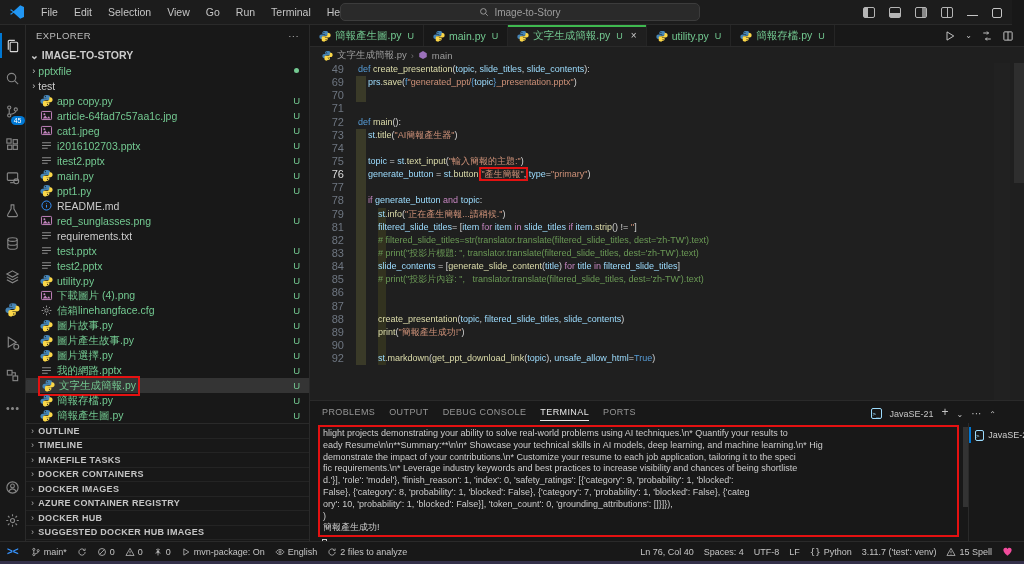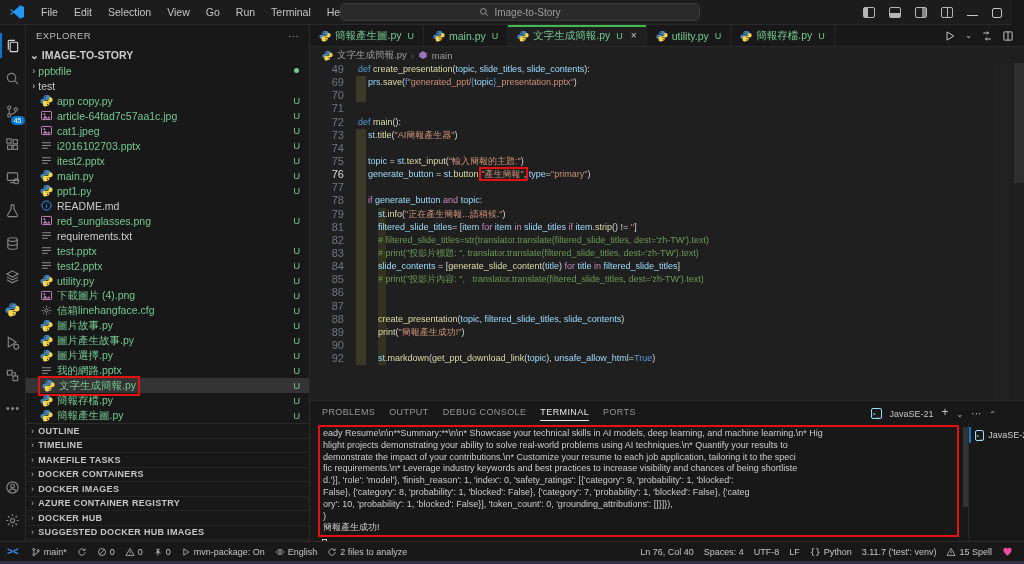--- a/index.html
+++ b/index.html
@@ -710,22 +710,22 @@
             <span style="font-size:9px">JavaSE-21</span>
             <span style="font-size:12px">+</span>
             <span style="font-size:8px">⌄</span>
             <span>···</span>
             <span style="font-size:8px">⌃</span>
           </div>
         </div>
         <div id="panel-body">
           <div id="term-main">
             <div id="term-box">
+                <div class="tline">hlight projects demonstrating your ability to solve real-world problems using AI techniques.\n* Quantify your results to</div>
                 <div class="tline">eady Resume\n\n**Summary:**\n\n* Showcase your technical skills in AI models, deep learning, and machine learning.\n* Hig</div>
-                <div class="tline">hlight projects demonstrating your ability to solve real-world problems using AI techniques.\n* Quantify your results to</div>
                 <div class="tline">demonstrate the impact of your contributions.\n* Customize your resume to each job application, tailoring it to the speci</div>
                 <div class="tline">fic requirements.\n* Leverage industry keywords and best practices to increase visibility and chances of being shortliste</div>
                 <div class="tline">d.'}], 'role': 'model'}, 'finish_reason': 1, 'index': 0, 'safety_ratings': [{'category': 9, 'probability': 1, 'blocked':</div>
                 <div class="tline">False}, {'category': 8, 'probability': 1, 'blocked': False}, {'category': 7, 'probability': 1, 'blocked': False}, {'categ</div>
                 <div class="tline">ory': 10, 'probability': 1, 'blocked': False}], 'token_count': 0, 'grounding_attributions': []}]}),</div>
                 <div class="tline">)</div>
                 <div class="tline">簡報產生成功!</div>
               </div>
             <span id="term-cursor"></span>
           </div>

